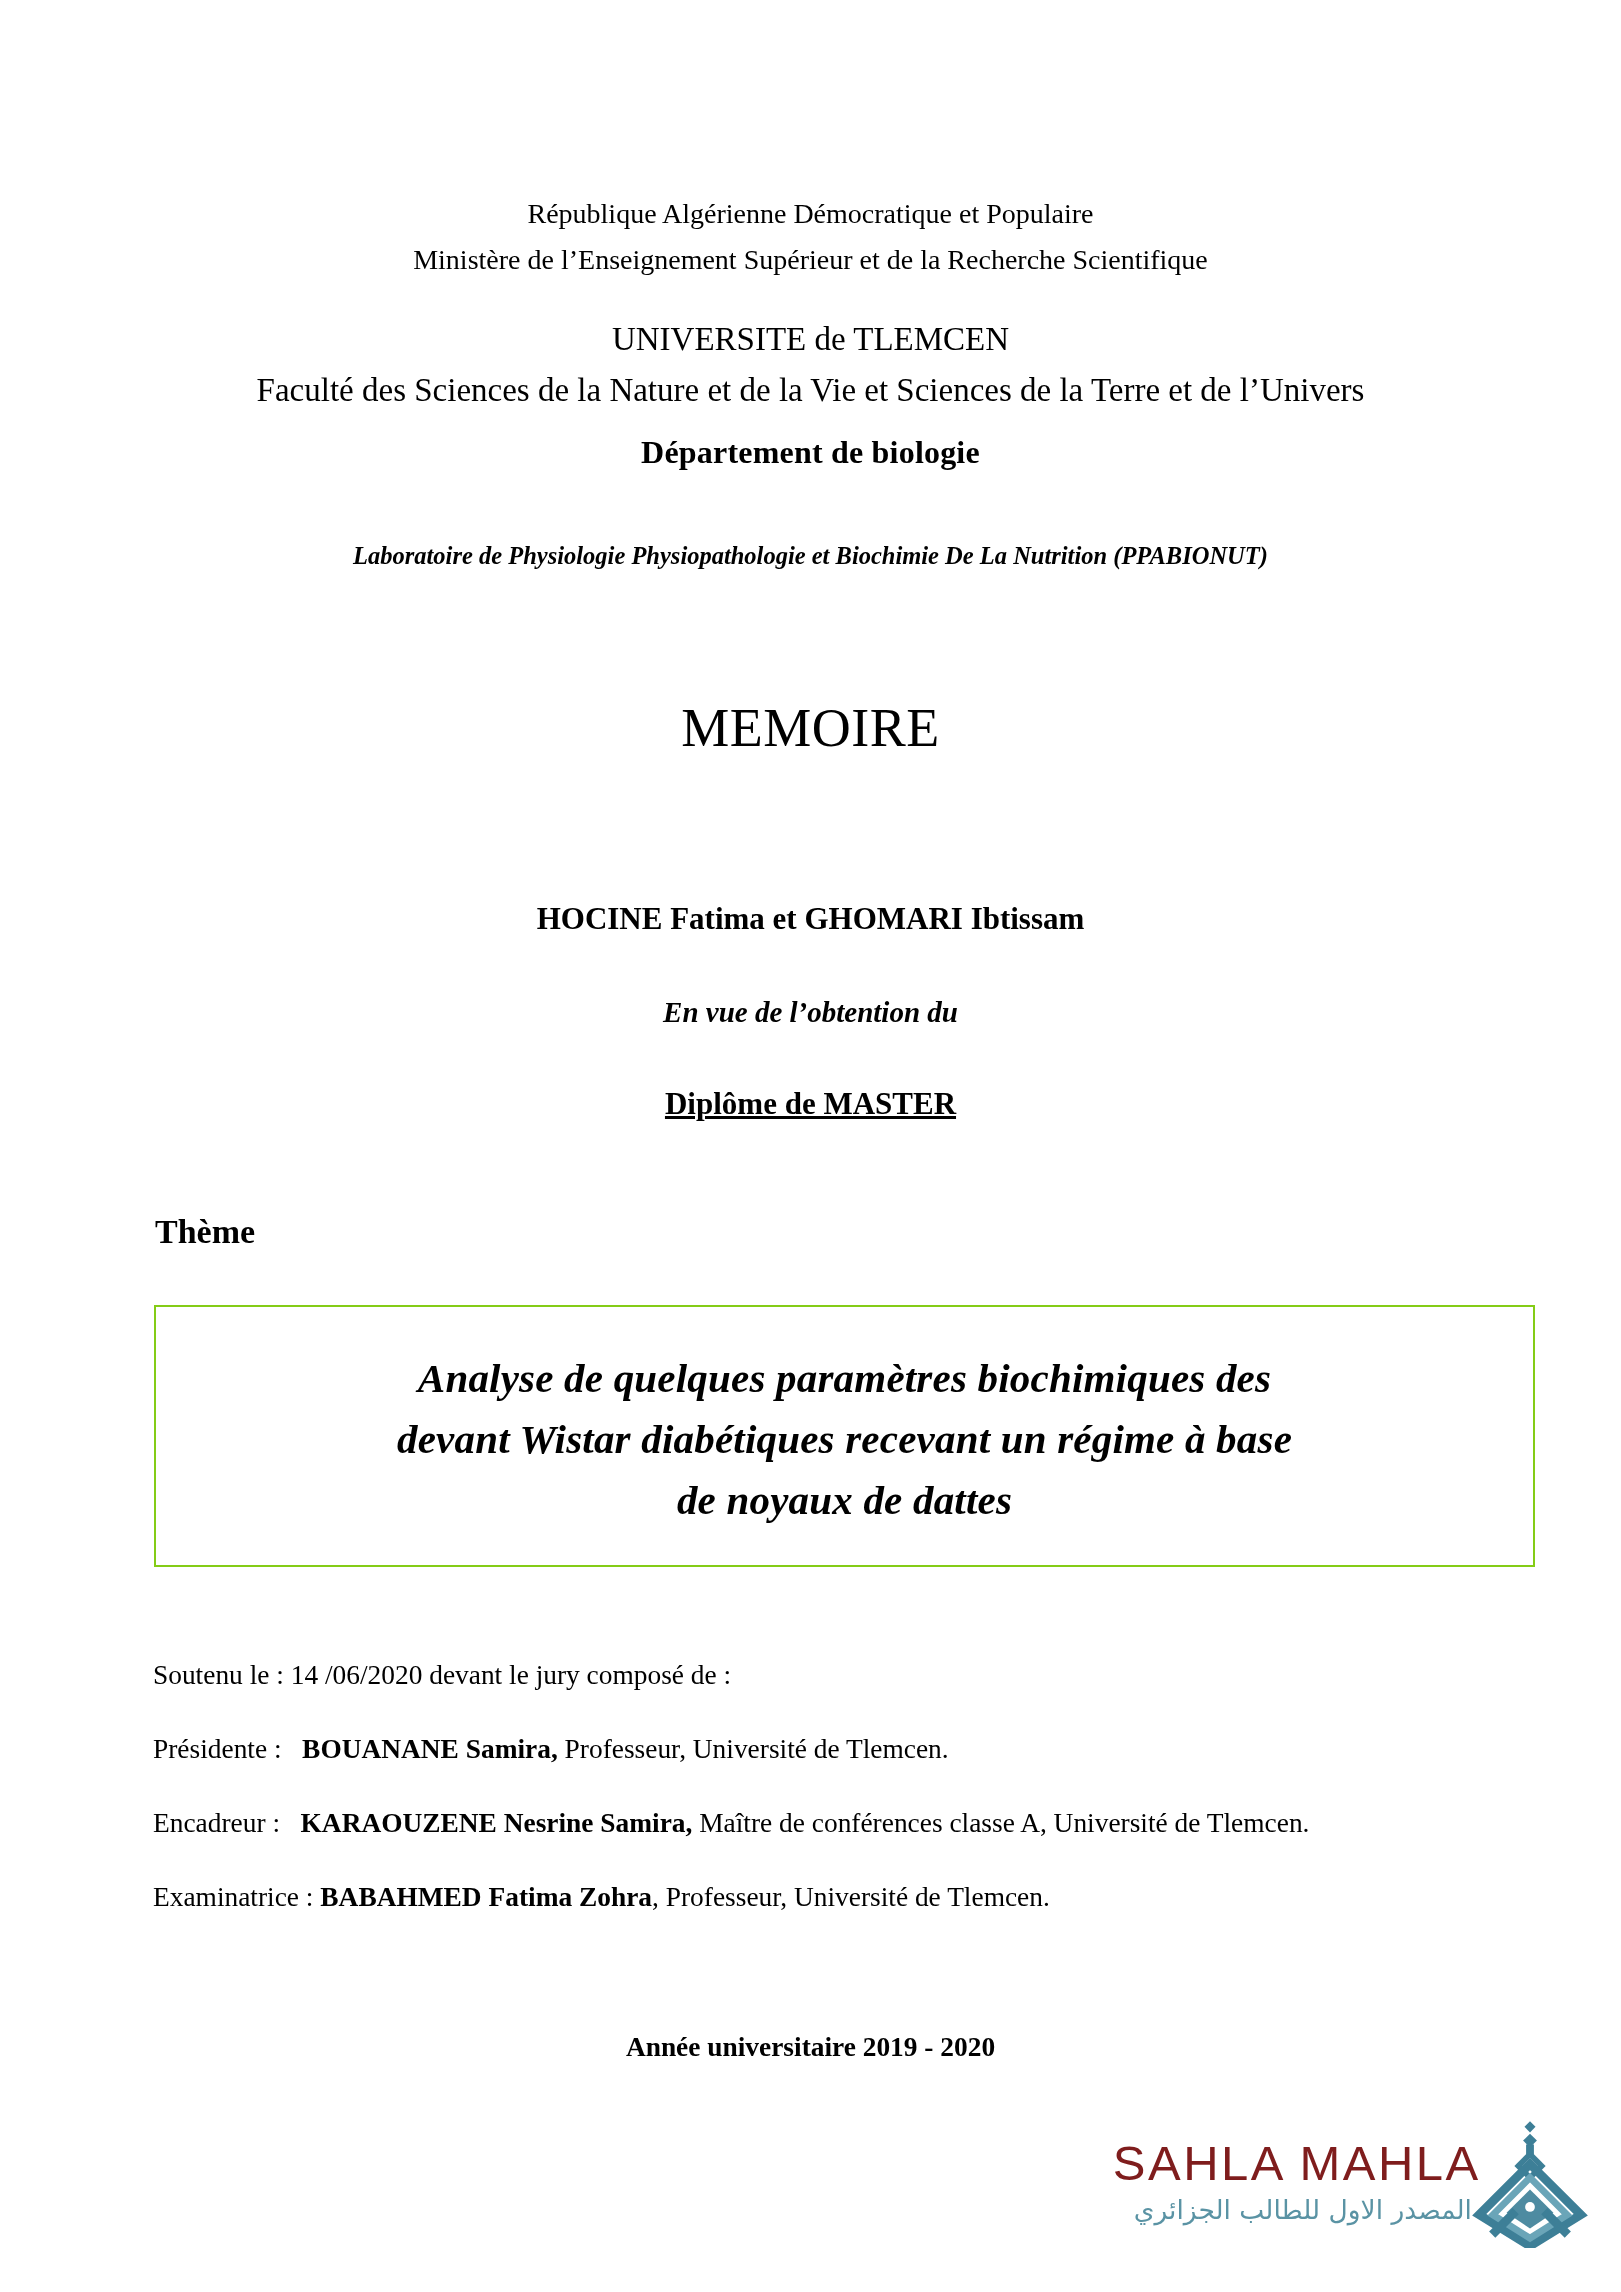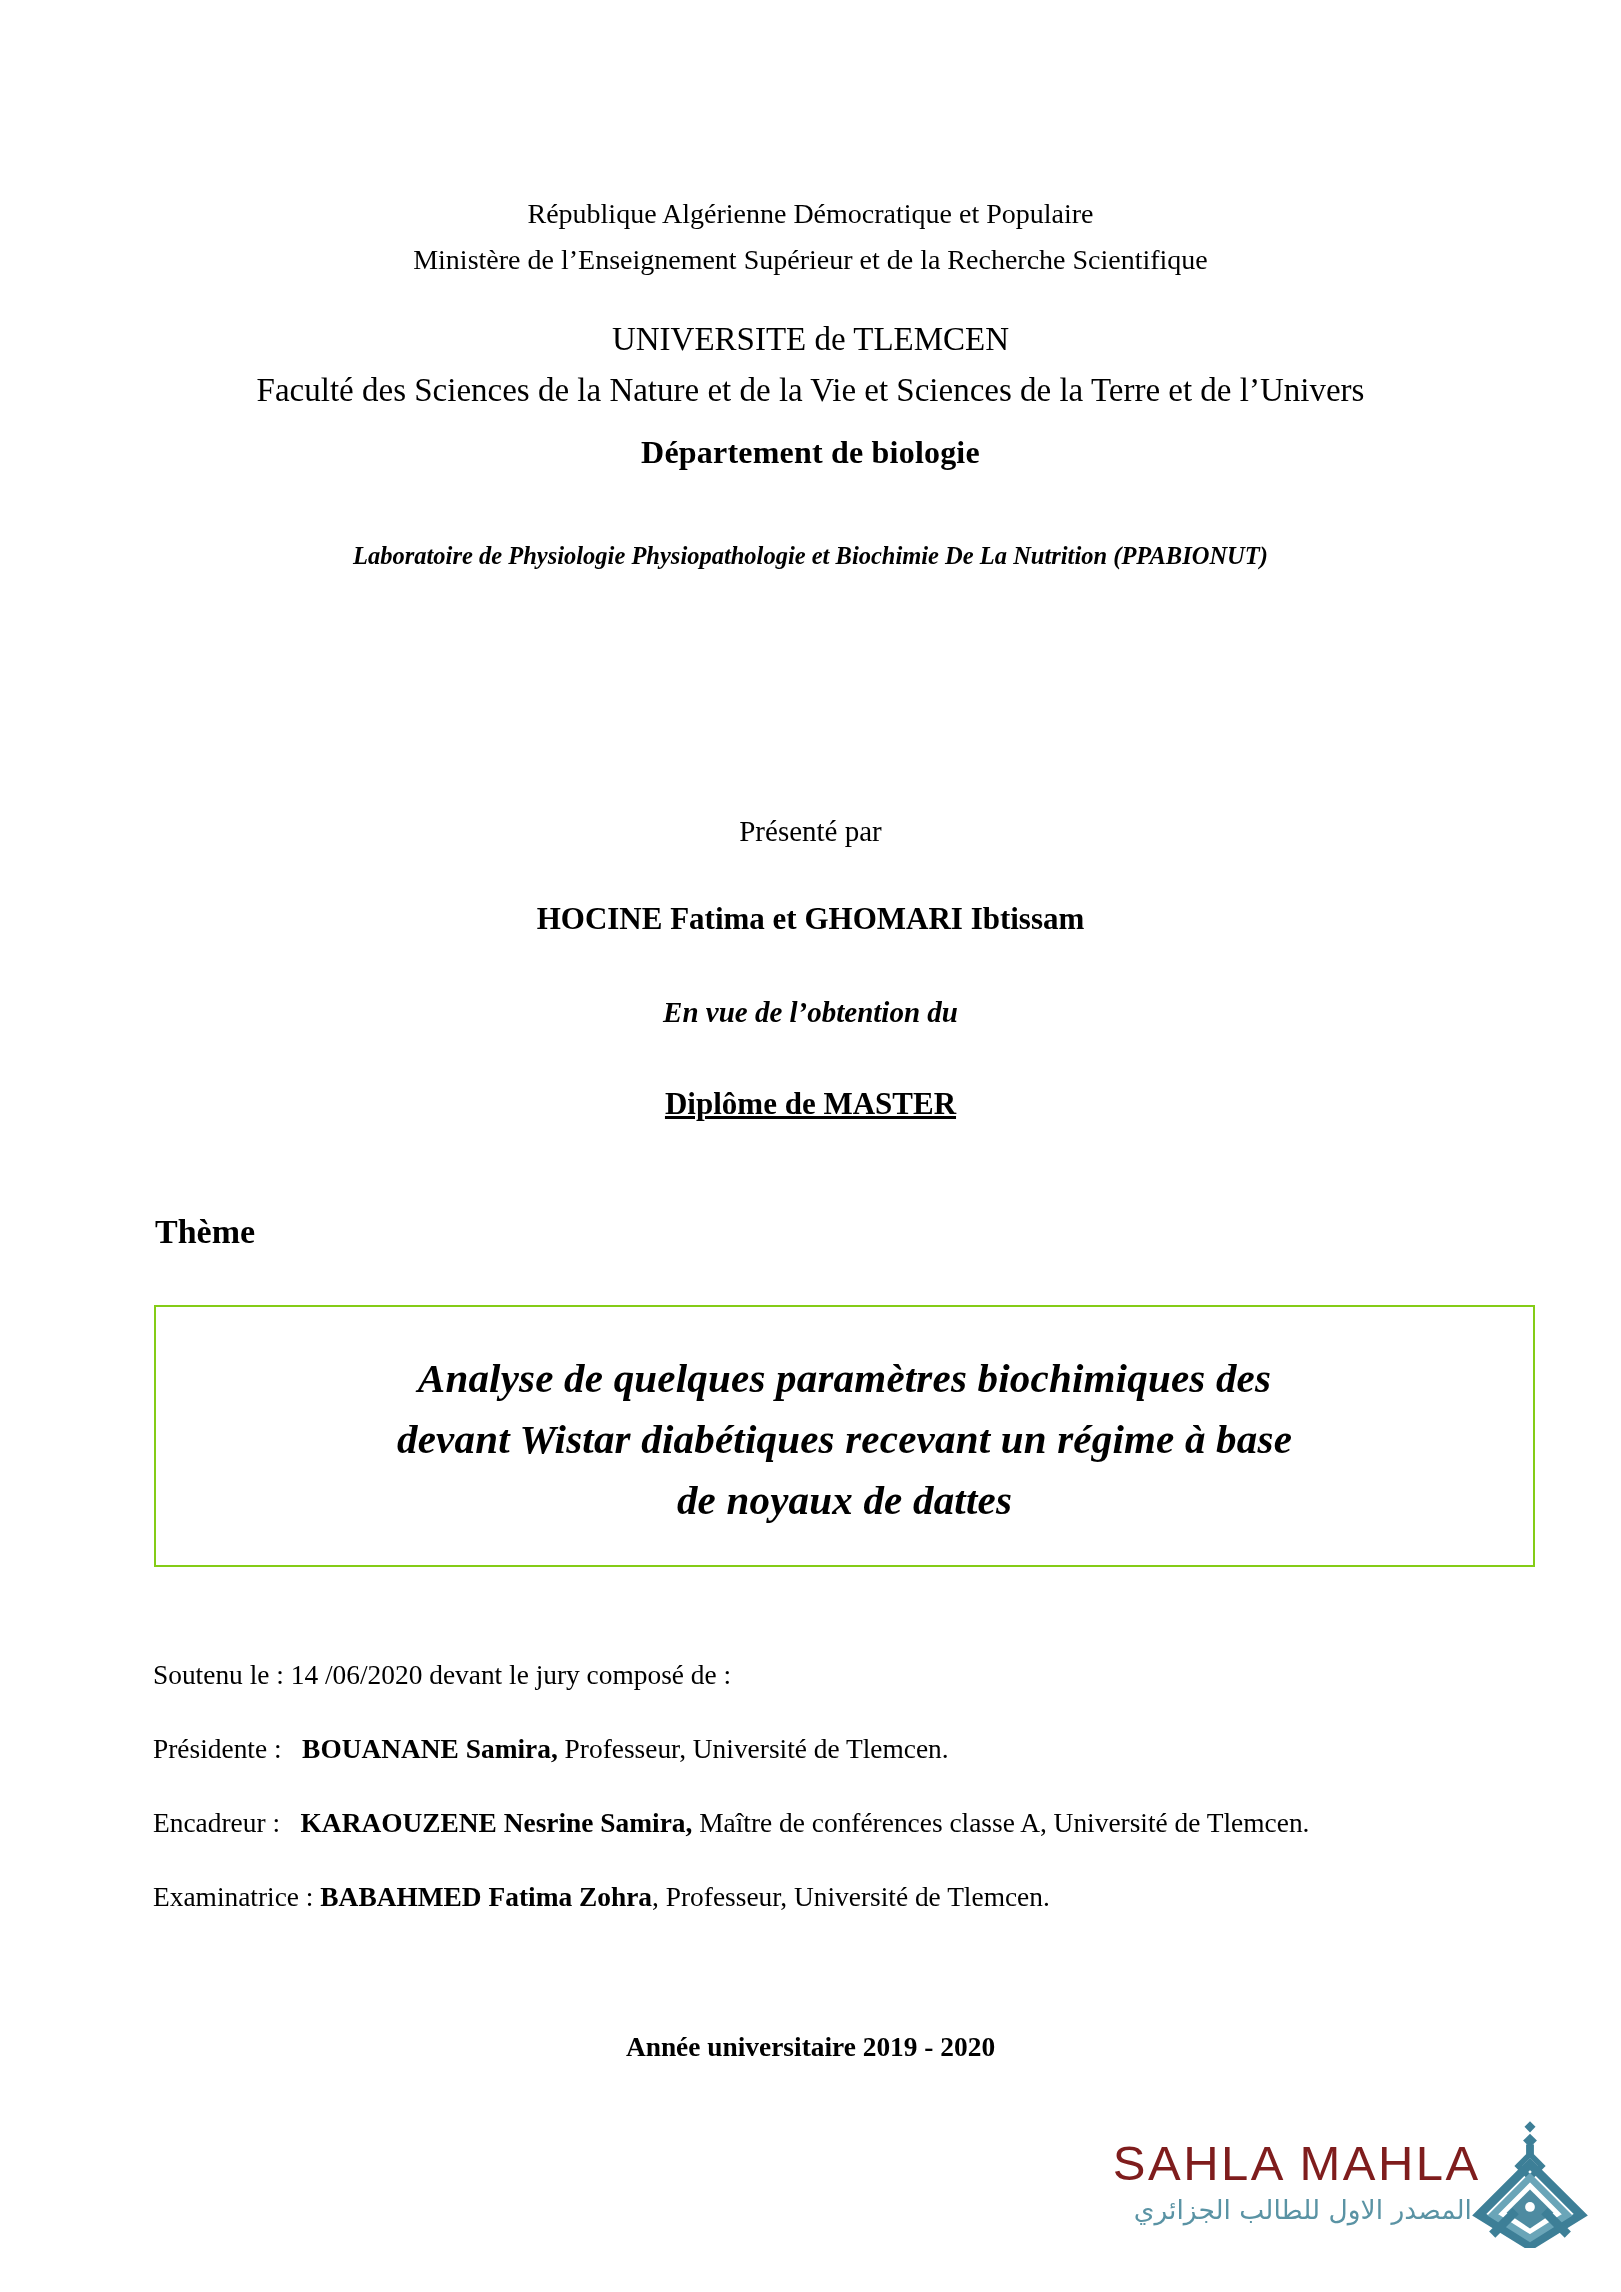--- a/index.html
+++ b/index.html
@@ -232,22 +232,22 @@
 
   <div class="univ-block">
     <div>UNIVERSITE de TLEMCEN</div>
     <div>Faculté des Sciences de la Nature et de la Vie et Sciences de la Terre et de l’Univers</div>
   </div>
 
   <div class="dept-block">Département de biologie</div>
 
   <div class="lab-block">Laboratoire de Physiologie Physiopathologie et Biochimie De La Nutrition (PPABIONUT)</div>
 
-
-  <div class="presente">Présenté par</div>
+  <div class="memoire">MEMOIRE</div>
+
 
   <div class="authors">HOCINE Fatima et GHOMARI Ibtissam</div>
 
   <div class="envue">En vue de l’obtention du</div>
 
   <div class="diplome">Diplôme de MASTER</div>
 
 
   <div class="theme-label">Thème</div>
 

